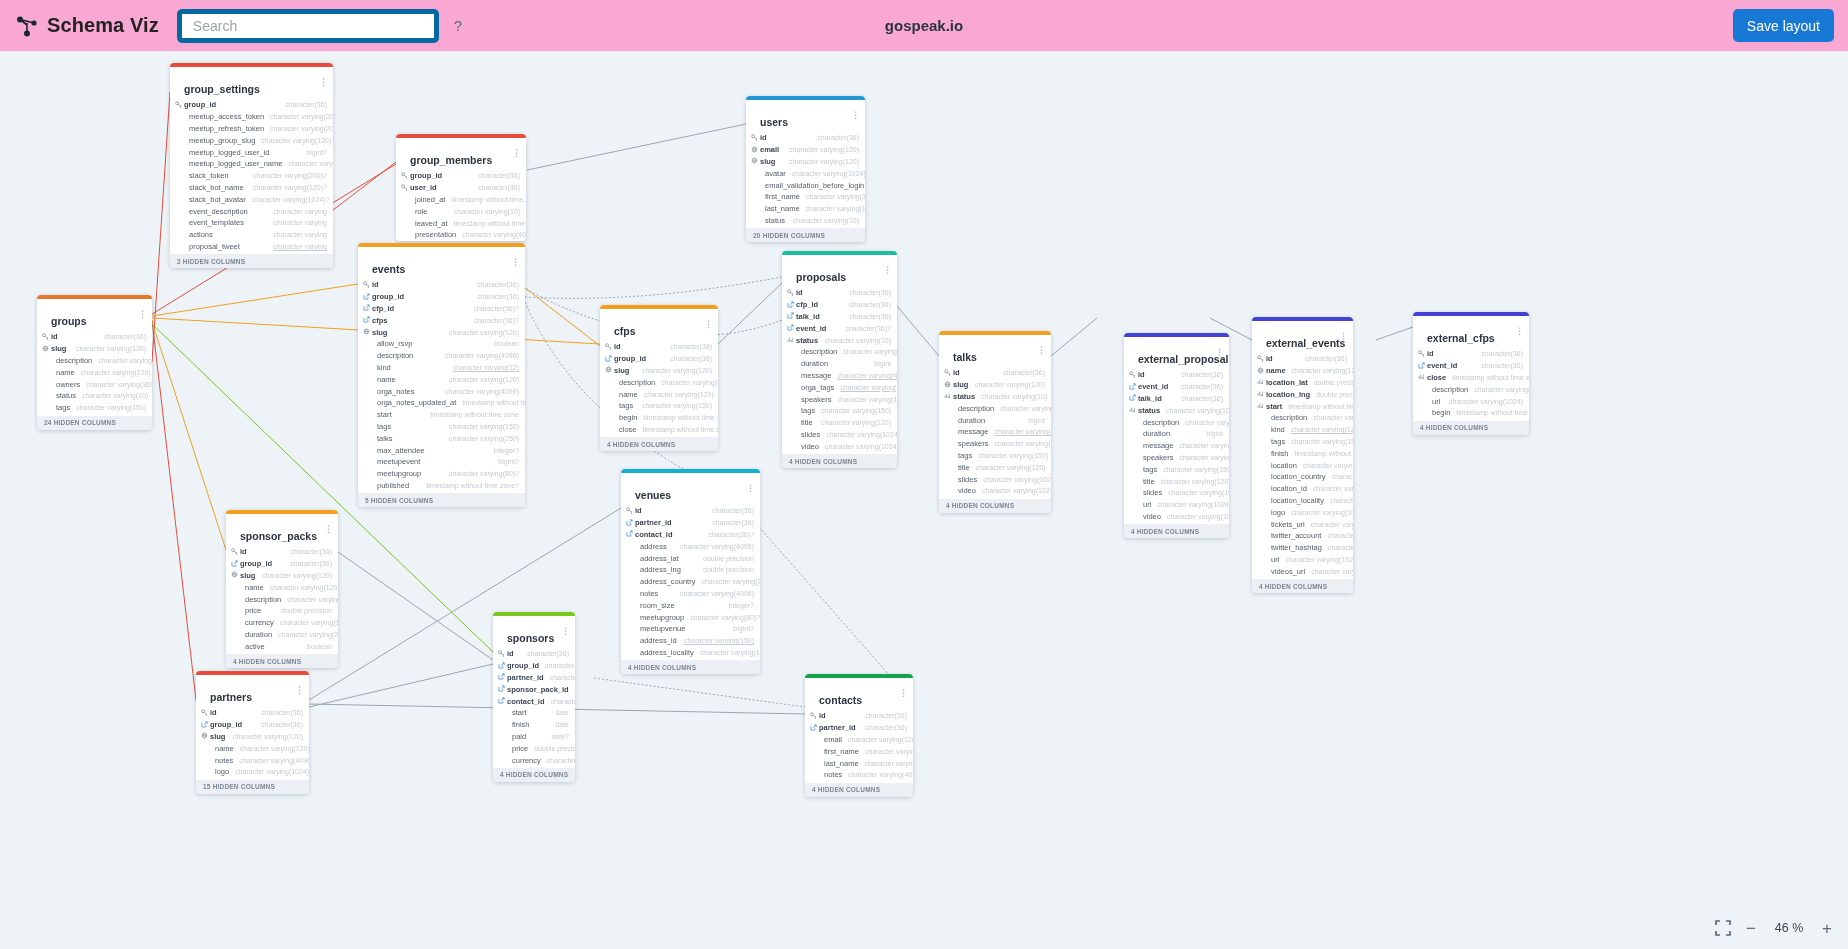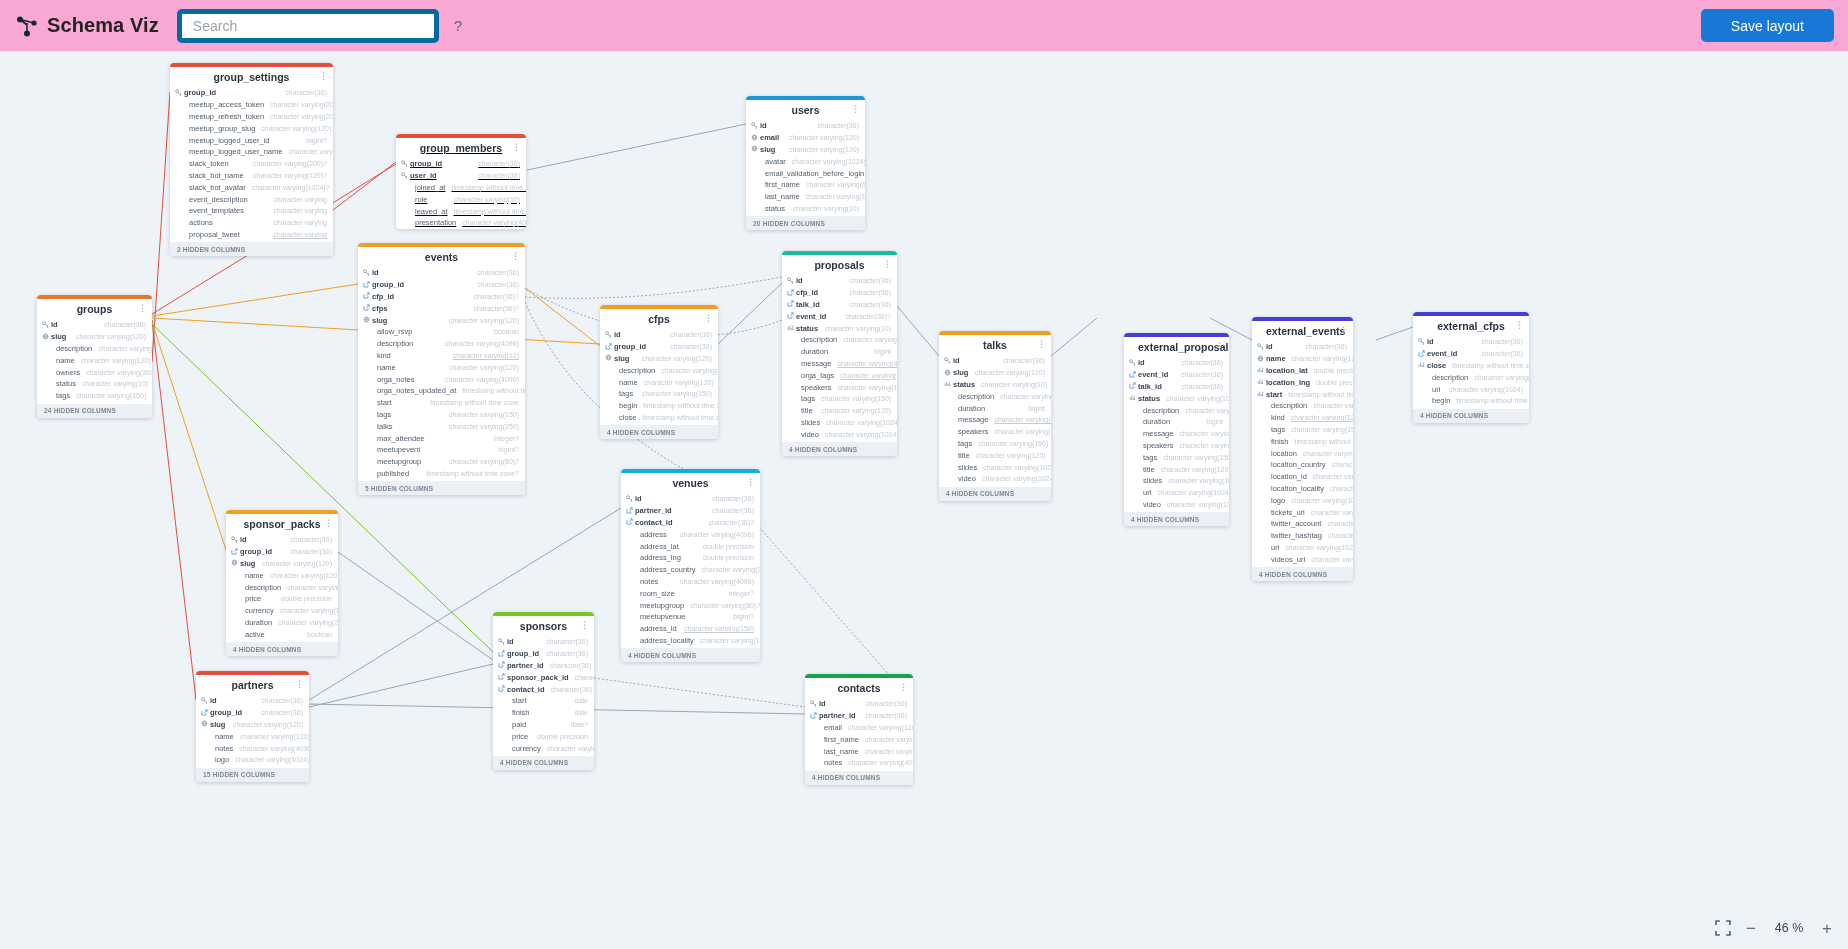--- a/index.html
+++ b/index.html
@@ -30,37 +30,37 @@
     background: none; border: none; cursor: pointer;
     font-family: "Liberation Sans", sans-serif;
   }
   #doc-title {
     position: absolute; left: 0; right: 0; text-align: center;
     font-size: 15px; font-weight: 700; color: #2b3440; pointer-events: none;
   }
   #save-layout {
     position: absolute; right: 14px; top: 9px;
     background: #1878d6; color: #fff; border: none; border-radius: 5px;
-    height: 33px; padding: 0 30px; font-size: 14px; cursor: pointer;
+    height: 33px; padding: 0 14px; font-size: 14px; cursor: pointer;
     font-family: "Liberation Sans", sans-serif;
   }
   
   #canvas { position: absolute; top: 52px; left: 0; width: 1848px; height: 897px; }
   #edges { position: absolute; top: 0; left: 0; width: 1848px; height: 897px; }
   
   .tbl {
     position: absolute; background: #ffffff; border-radius: 4px;
     box-shadow: 0 1px 4px rgba(30,50,80,.22);
     overflow: hidden; font-size: 7.5px;
   }
   .tbl .bar { height: 4px; width: 100%; }
   .tbl .hdr {
-    position: relative; text-align: center;
+    position: relative; 
     font-size: 10.5px; font-weight: 700; color: #2b3440;
-    padding: 4px 14px 4px 14px;
+    padding: 16px 14px 4px 14px;
   }
   .tbl .dots {
     position: absolute; right: 5px; top: 50%; transform: translateY(-50%);
     color: #b4bcc5; font-size: 9px; letter-spacing: 0; line-height: .8;
   }
   .col {
     display: flex; align-items: center; justify-content: space-between;
     padding: 0 6px 0 5px; height: 11.8px; white-space: nowrap;
   }
   .col .nm { color: #55606d; display: flex; align-items: center; gap: 2px; }
@@ -97,20 +97,21 @@
         <circle cx="4" cy="4.5" r="3" fill="#1b2733"></circle>
         <circle cx="18" cy="8" r="2.6" fill="#1b2733"></circle>
         <circle cx="11" cy="18.5" r="3" fill="#1b2733"></circle>
         <path d="M4 4.5 L18 8 M11 18.5 L11 8 M4 4.5 L11 10" stroke="#1b2733" stroke-width="1.6" fill="none"></path>
       </svg>
     </span>
     <span class="title">Schema Viz</span>
   </div>
   <input id="search-input" value="" placeholder="Search" style="">
   <button id="help-btn">?</button>
+  <div id="doc-title">gospeak.io</div>
   <button id="save-layout">Save layout</button>
 </div>
 
 <div id="canvas">
   <svg id="edges">
       <path d="M 170,40 L 152,310" stroke="#e74c3c" stroke-width="1" fill="none"></path>
       <path d="M 396,110 L 333,158" stroke="#e74c3c" stroke-width="1" fill="none"></path>
       <path d="M 396,112 L 152,262" stroke="#e74c3c" stroke-width="1" fill="none"></path>
       <path d="M 527,118 L 746,72" stroke="#9aa6b2" stroke-width="1" fill="none"></path>
       <path d="M 358,232 L 152,264" stroke="#f0a01e" stroke-width="1" fill="none"></path>
@@ -216,21 +217,21 @@
         <span class="ty">character varying</span>
       </div>
       <div class="col">
         <span class="nm indent">
           <span>proposal_tweet</span>
         </span>
         <span class="ty uline">character varying</span>
       </div>
       <div class="hidden-row">2 HIDDEN COLUMNS</div>
     </div>
-    <div class="tbl" style="left: 396px; top: 82px; width: 130px; text-decoration: underline;">
+    <div class="tbl" style="left: 396px; top: 82px; width: 130px;">
       <div class="bar" style="background: rgb(231, 76, 60);"></div>
       <div class="hdr">group_members<span class="dots">⋮</span></div>
       <div class="col">
         <span class="nm key">
           <span class="ic">
             <svg viewBox="0 0 10 10" width="7" height="7">
               <circle cx="3" cy="3.2" r="2.1" fill="none" stroke="#8e98a4" stroke-width="1.2"></circle>
               <path d="M4.3 4.4 L8.6 8.7 M7 7.1 L8.2 5.9 M8.6 8.7 L7.4 9.6" stroke="#8e98a4" stroke-width="1.2" fill="none"></path>
             </svg>
           </span>
@@ -1321,21 +1322,21 @@
         <span class="ty uline">character varying(150)</span>
       </div>
       <div class="col">
         <span class="nm indent">
           <span>address_locality</span>
         </span>
         <span class="ty">character varying(150)?</span>
       </div>
       <div class="hidden-row">4 HIDDEN COLUMNS</div>
     </div>
-    <div class="tbl" style="left: 493px; top: 560px; width: 101px;">
+    <div class="tbl" style="left: 493px; top: 560px; width: 82px;">
       <div class="bar" style="background: rgb(116, 201, 28);"></div>
       <div class="hdr">sponsors<span class="dots">⋮</span></div>
       <div class="col">
         <span class="nm key">
           <span class="ic">
             <svg viewBox="0 0 10 10" width="7" height="7">
               <circle cx="3" cy="3.2" r="2.1" fill="none" stroke="#8e98a4" stroke-width="1.2"></circle>
               <path d="M4.3 4.4 L8.6 8.7 M7 7.1 L8.2 5.9 M8.6 8.7 L7.4 9.6" stroke="#8e98a4" stroke-width="1.2" fill="none"></path>
             </svg>
           </span>

